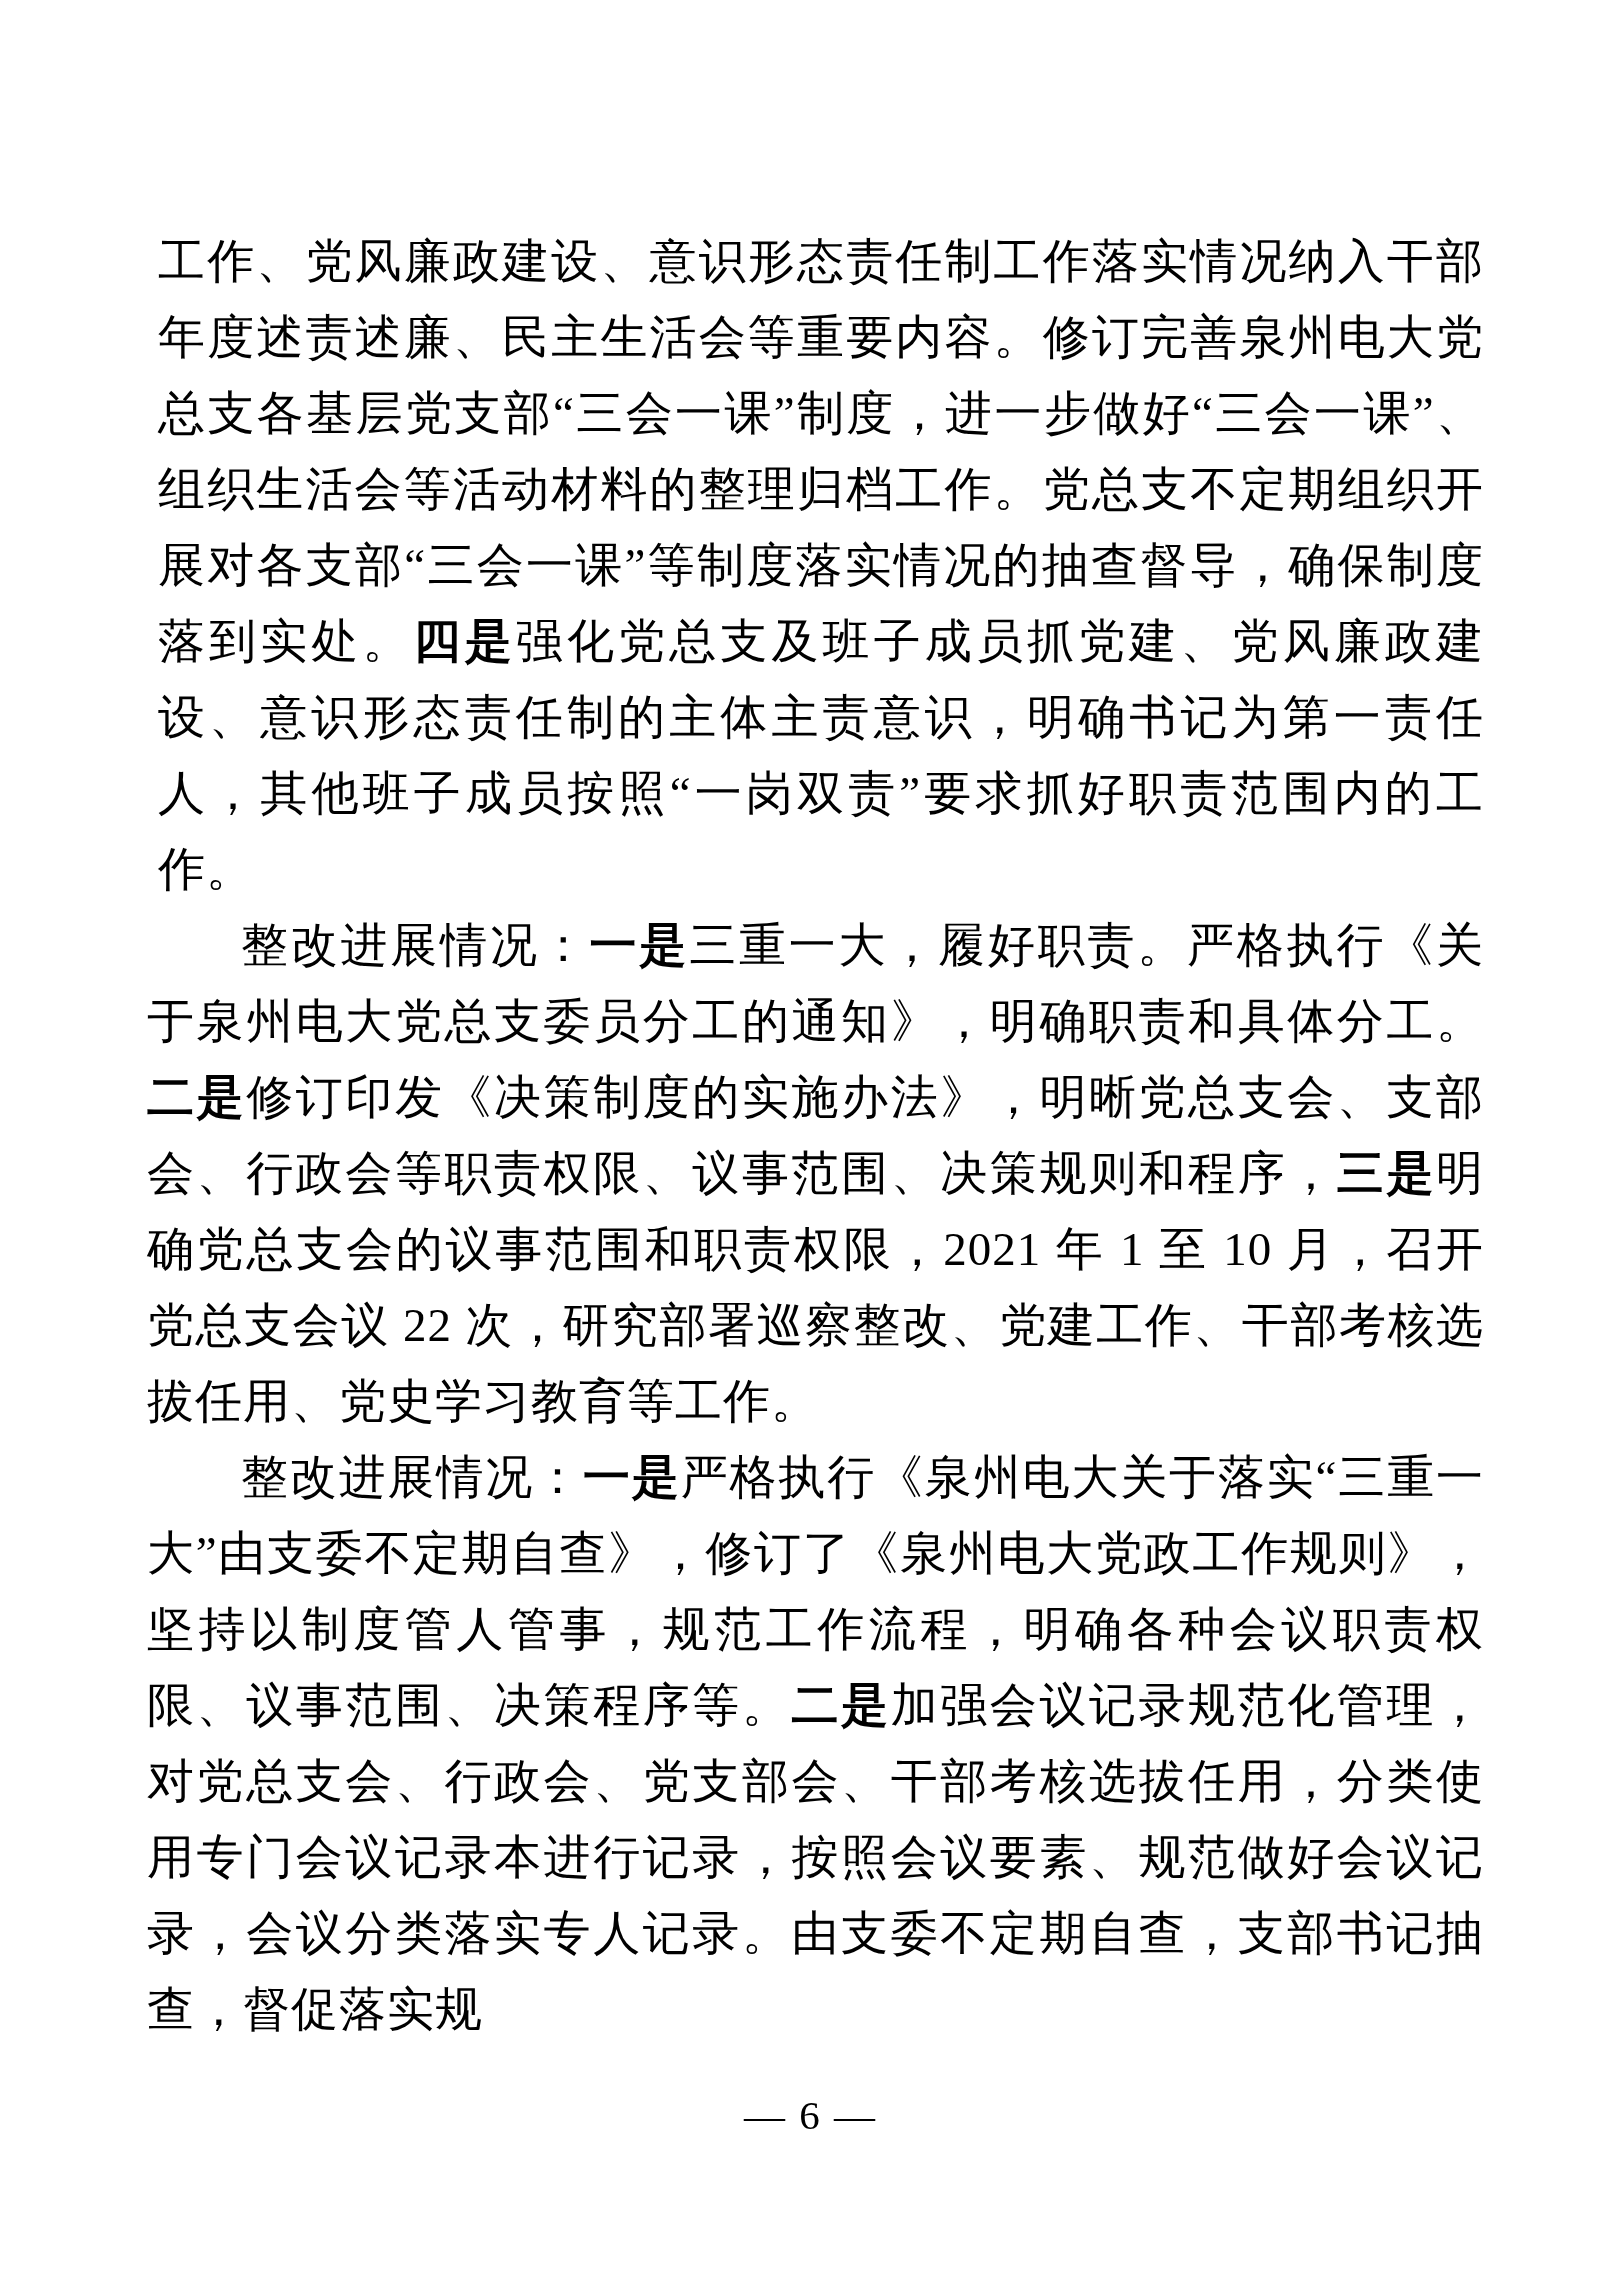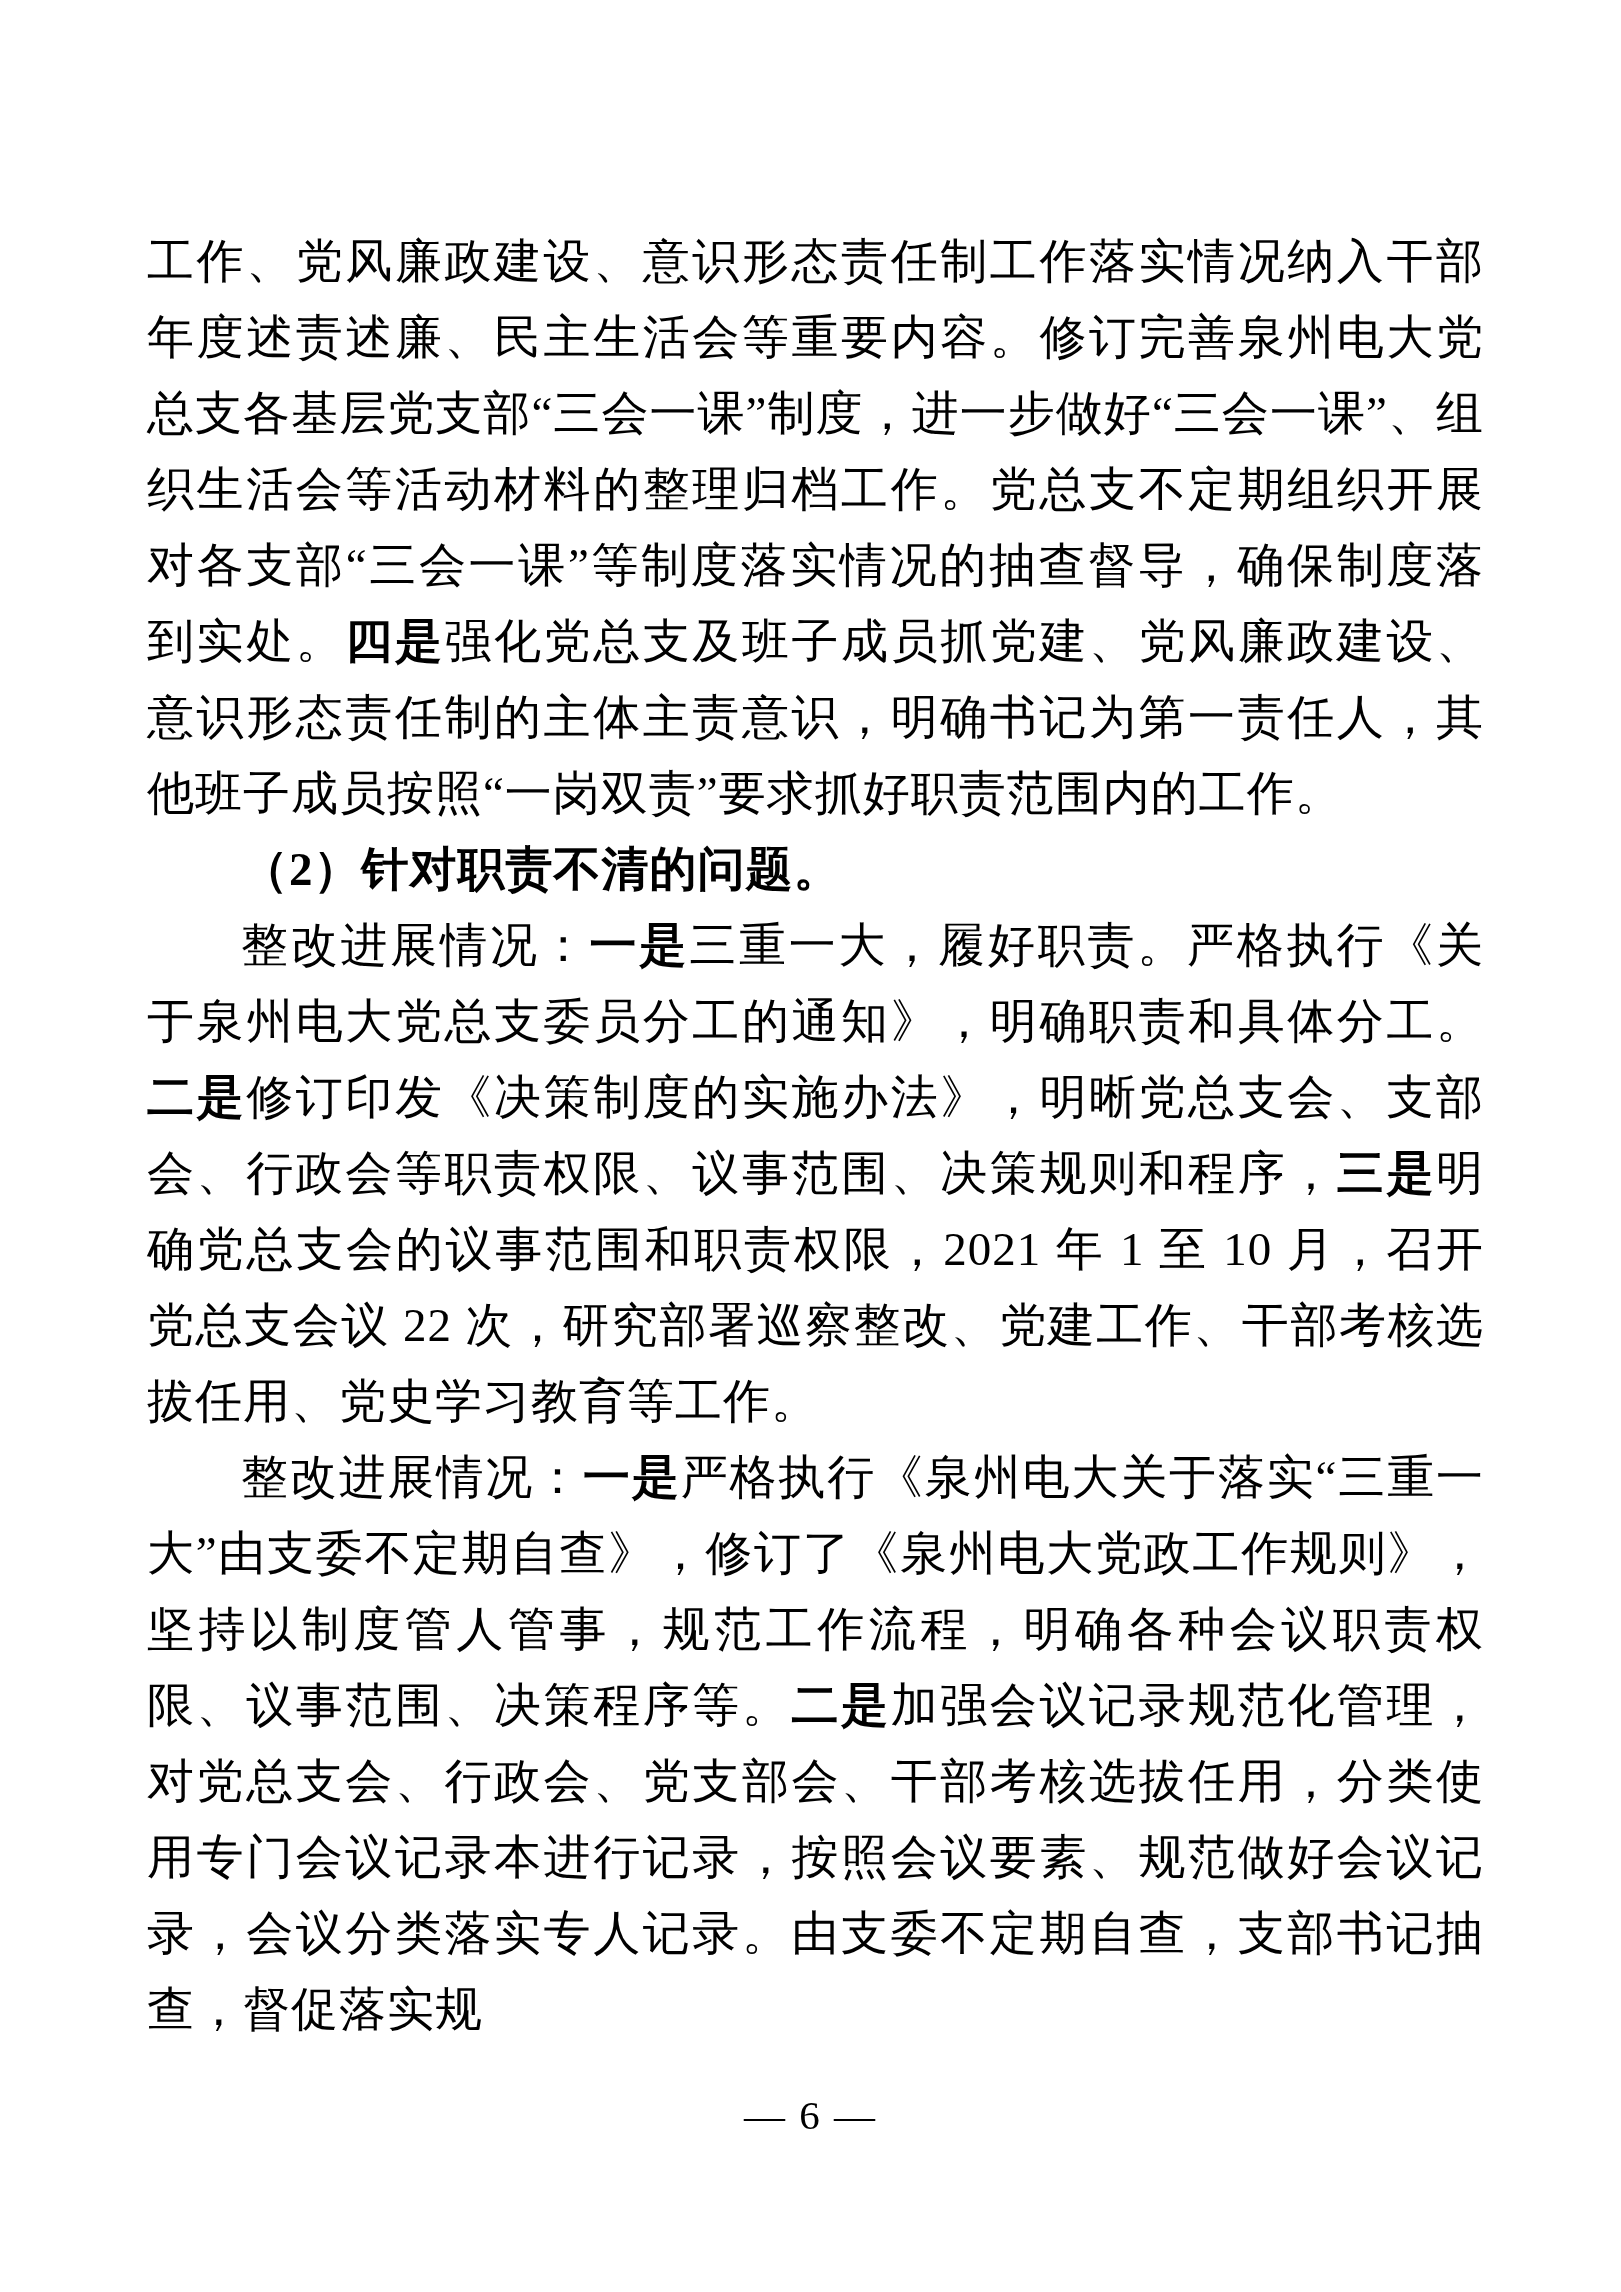--- a/index.html
+++ b/index.html
@@ -28,20 +28,21 @@
     text-align: justify;
     letter-spacing: 1px;
   }
   .para {
     margin: 0;
     padding: 0;
     text-indent: 2em;
   }
   .para.no-indent {
     text-indent: 0;
+    margin-left: 11px;
   }
   .para.heading {
     font-weight: bold;
   }
   .bold {
     font-weight: bold;
   }
   .footer {
     position: absolute;
     left: 0;
@@ -53,19 +54,18 @@
     letter-spacing: 2px;
     font-family: "Liberation Serif", "DejaVu Serif", serif;
   }
 </style>
 </head>
 <body>
 
 <div class="page">
   <div class="doc-body" id="doc-body">
       <p class="para no-indent"><span>工作、党风廉政建设、意识形态责任制工作落实情况纳入干部年度述责述廉、民主生活会等重要内容。修订完善泉州电大党总支各基层党支部“三会一课”制度，进一步做好“三会一课”、组织生活会等活动材料的整理归档工作。党总支不定期组织开展对各支部“三会一课”等制度落实情况的抽查督导，确保制度落到实处。</span><span class="bold">四是</span><span>强化党总支及班子成员抓党建、党风廉政建设、意识形态责任制的主体主责意识，明确书记为第一责任人，其他班子成员按照“一岗双责”要求抓好职责范围内的工作。</span></p>
-      <p class="para heading"><span class="bold">（2）针对职责不清的问题。</span></p>
       <p class="para"><span>整改进展情况：</span><span class="bold">一是</span><span>三重一大，履好职责。严格执行《关于泉州电大党总支委员分工的通知》，明确职责和具体分工。</span><span class="bold">二是</span><span>修订印发《决策制度的实施办法》，明晰党总支会、支部会、行政会等职责权限、议事范围、决策规则和程序，</span><span class="bold">三是</span><span>明确党总支会的议事范围和职责权限，2021 年 1 至 10 月，召开党总支会议 22 次，研究部署巡察整改、党建工作、干部考核选拔任用、党史学习教育等工作。</span></p>
       <p class="para"><span>整改进展情况：</span><span class="bold">一是</span><span>严格执行《泉州电大关于落实“三重一大”由支委不定期自查》，修订了《泉州电大党政工作规则》，坚持以制度管人管事，规范工作流程，明确各种会议职责权限、议事范围、决策程序等。</span><span class="bold">二是</span><span>加强会议记录规范化管理，对党总支会、行政会、党支部会、干部考核选拔任用，分类使用专门会议记录本进行记录，按照会议要素、规范做好会议记录，会议分类落实专人记录。由支委不定期自查，支部书记抽查，督促落实规</span></p>
     </div>
   <div class="footer">— 6 —</div>
 </div>
 
 
 </body></html>

